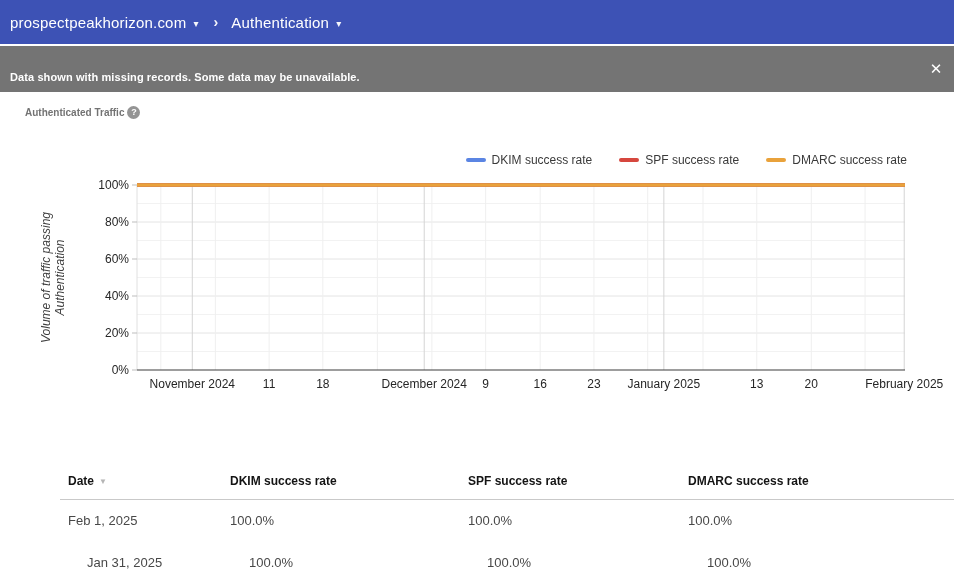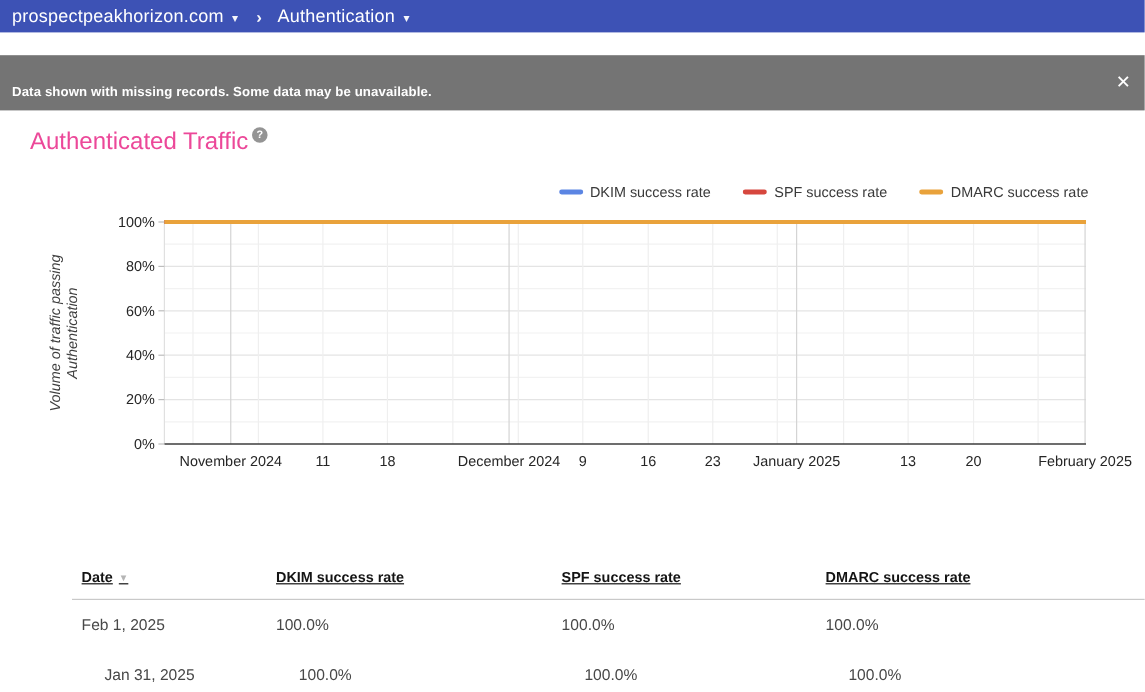--- a/index.html
+++ b/index.html
@@ -7,21 +7,21 @@
   body {
     font-family: "Liberation Sans", sans-serif;
     background: #ffffff;
     position: relative;
     overflow: hidden;
   }
   .stage { position: absolute; inset: 0; width: 954px; height: 577px; }
 
   
   .appbar {
-    position: absolute; left: 0; top: 0; width: 954px; height: 27px;
+    position: absolute; left: 0; top: 0; width: 954px; height: 44px;
     background: #3d52b5; color: #ffffff;
     display: flex; align-items: center; padding-left: 10px;
     z-index: 3;
   }
   .appbar .crumb {
     display: inline-flex; align-items: center; gap: 7px;
     font-size: 15px; font-weight: 500; letter-spacing: .2px;
     color: #ffffff; cursor: pointer; background: none; border: none;
     font-family: "Liberation Sans", sans-serif;
   }
@@ -40,21 +40,21 @@
   .banner-msg { font-size: 11px; font-weight: 600; letter-spacing: .1px; }
   .banner-close {
     position: absolute; right: 7px; top: 50%; transform: translateY(-50%);
     width: 22px; height: 22px; line-height: 22px; text-align: center;
     font-size: 15px; color: #ffffff; cursor: pointer; background: none; border: none;
     font-family: "Liberation Sans", sans-serif;
   }
 
   
   .title-row { position: absolute; left: 25px; top: 107px; z-index: 2; display: flex; align-items: flex-start; }
-  .page-title { font-size: 20px; font-weight: 400; color: #ec4899; }
+  .page-title { font-size: 10px; font-weight: 700; color: #737373; }
   .help-dot {
     display: inline-block; width: 13px; height: 13px; margin-left: 3px; margin-top: -1px;
     border-radius: 50%; background: #949494; color: #ffffff;
     font-size: 9px; font-weight: 700; line-height: 13px; text-align: center;
     cursor: pointer; border: none; font-family: "Liberation Sans", sans-serif;
   }
 
   
   .legend {
     position: absolute; top: 153px; right: 47px; z-index: 2;
@@ -67,21 +67,21 @@
   
   #chart-svg { position: absolute; left: 0; top: 0; z-index: 1; }
 
   
   .grid-row {
     position: absolute; left: 68px; width: 886px;
     display: grid; grid-template-columns: 162px 238px 220px 206px;
     align-items: center;
   }
   .thead { top: 474px; }
-  .thead .cell { font-size: 12px; font-weight: 700; color: #141414; text-decoration: underline; }
+  .thead .cell { font-size: 12px; font-weight: 700; color: #141414; }
   .sort-icon { font-size: 8px; color: #b5b5b5; margin-left: 5px; position: relative; top: -1px; }
   .table-divider { position: absolute; left: 60px; top: 499px; width: 894px; height: 1px; background: #c9c9c9; }
   .trow .cell { font-size: 13px; color: #484848; }
   .trow-0 { top: 513px; }
   .trow-1 { top: 555px; margin-left: 19px; }
   .th-date { cursor: pointer; }
 </style>
 </head>
 <body>
 

